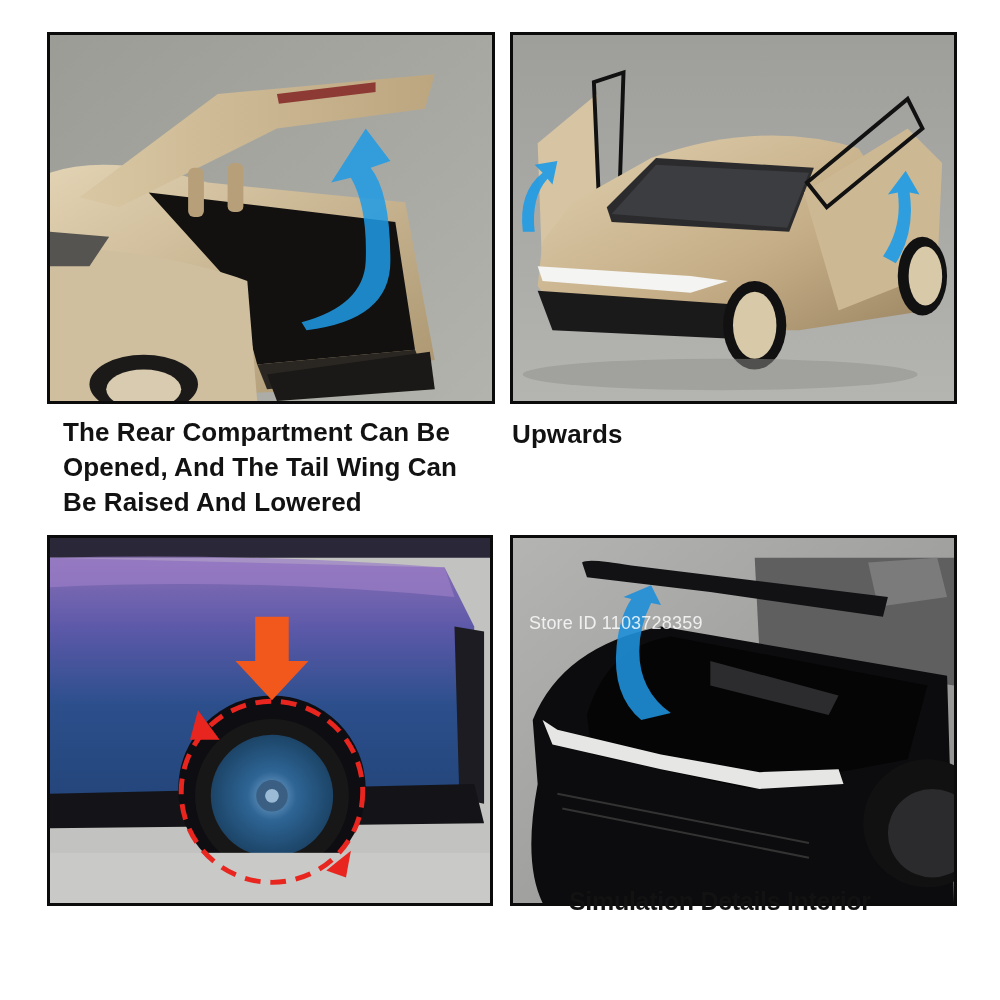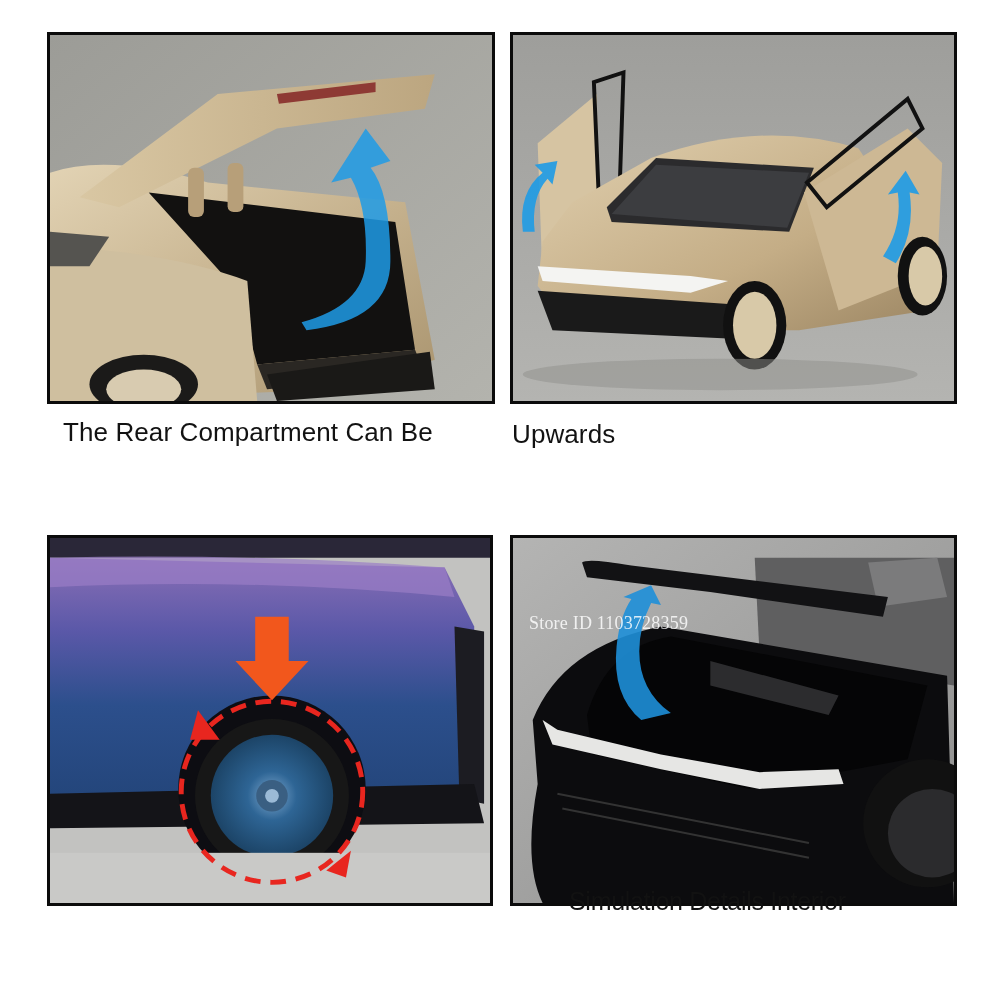--- a/index.html
+++ b/index.html
@@ -22,26 +22,26 @@
       position: absolute;
       font-size: 26px;
       line-height: 35px;
       color: #121212;
       letter-spacing: 0.1px;
     }
     #c1 { left: 63px;  top: 415px; width: 440px; }
     #c2 { left: 512px; top: 417px; width: 450px; }
     #c3 { left: 47px;  top: 922px; width: 460px; font-size: 25px; letter-spacing: -0.3px; }
     #c4 { left: 569px; top: 884px; width: 360px; font-size: 25px; letter-spacing: -0.3px; }
-    .caption span { display: block; }
+    .caption span { display: block; font-weight: bold; }
 
     .watermark {
       position: absolute;
       left: 529px; top: 613px;
-      font-family: Liberation Serif, serif;
+      font-family: Liberation Sans, sans-serif;
       font-size: 18px;
       color: rgba(255,255,255,0.82);
       letter-spacing: 0.2px;
       pointer-events: none;
     }
   </style>
 </head>
 <body>
 
 <div class="panel" id="p1">
@@ -199,20 +199,22 @@
     <circle cx="425" cy="300" r="45" fill="#2b2b2d"></circle>
 
     <path d="M130 185 Q100 160 105 110 Q108 80 120 62 L112 60 L140 48 L150 68 L140 66 Q128 90 128 115 Q128 155 160 178 Z" fill="#1e8fd8" opacity="0.9"></path>
   </svg>
 </div>
 
 <div class="watermark">Store ID 1103728359</div>
 
 <div class="caption" id="c1">
   <span>The Rear Compartment Can Be</span>
+  <span>Opened, And The Tail Wing Can</span>
+  <span>Be Raised And Lowered</span>
 </div>
 
 <div class="caption" id="c2">
   <span>Upwards</span>
 </div>
 
 <div class="caption" id="c3">
 </div>
 
 <div class="caption" id="c4">

